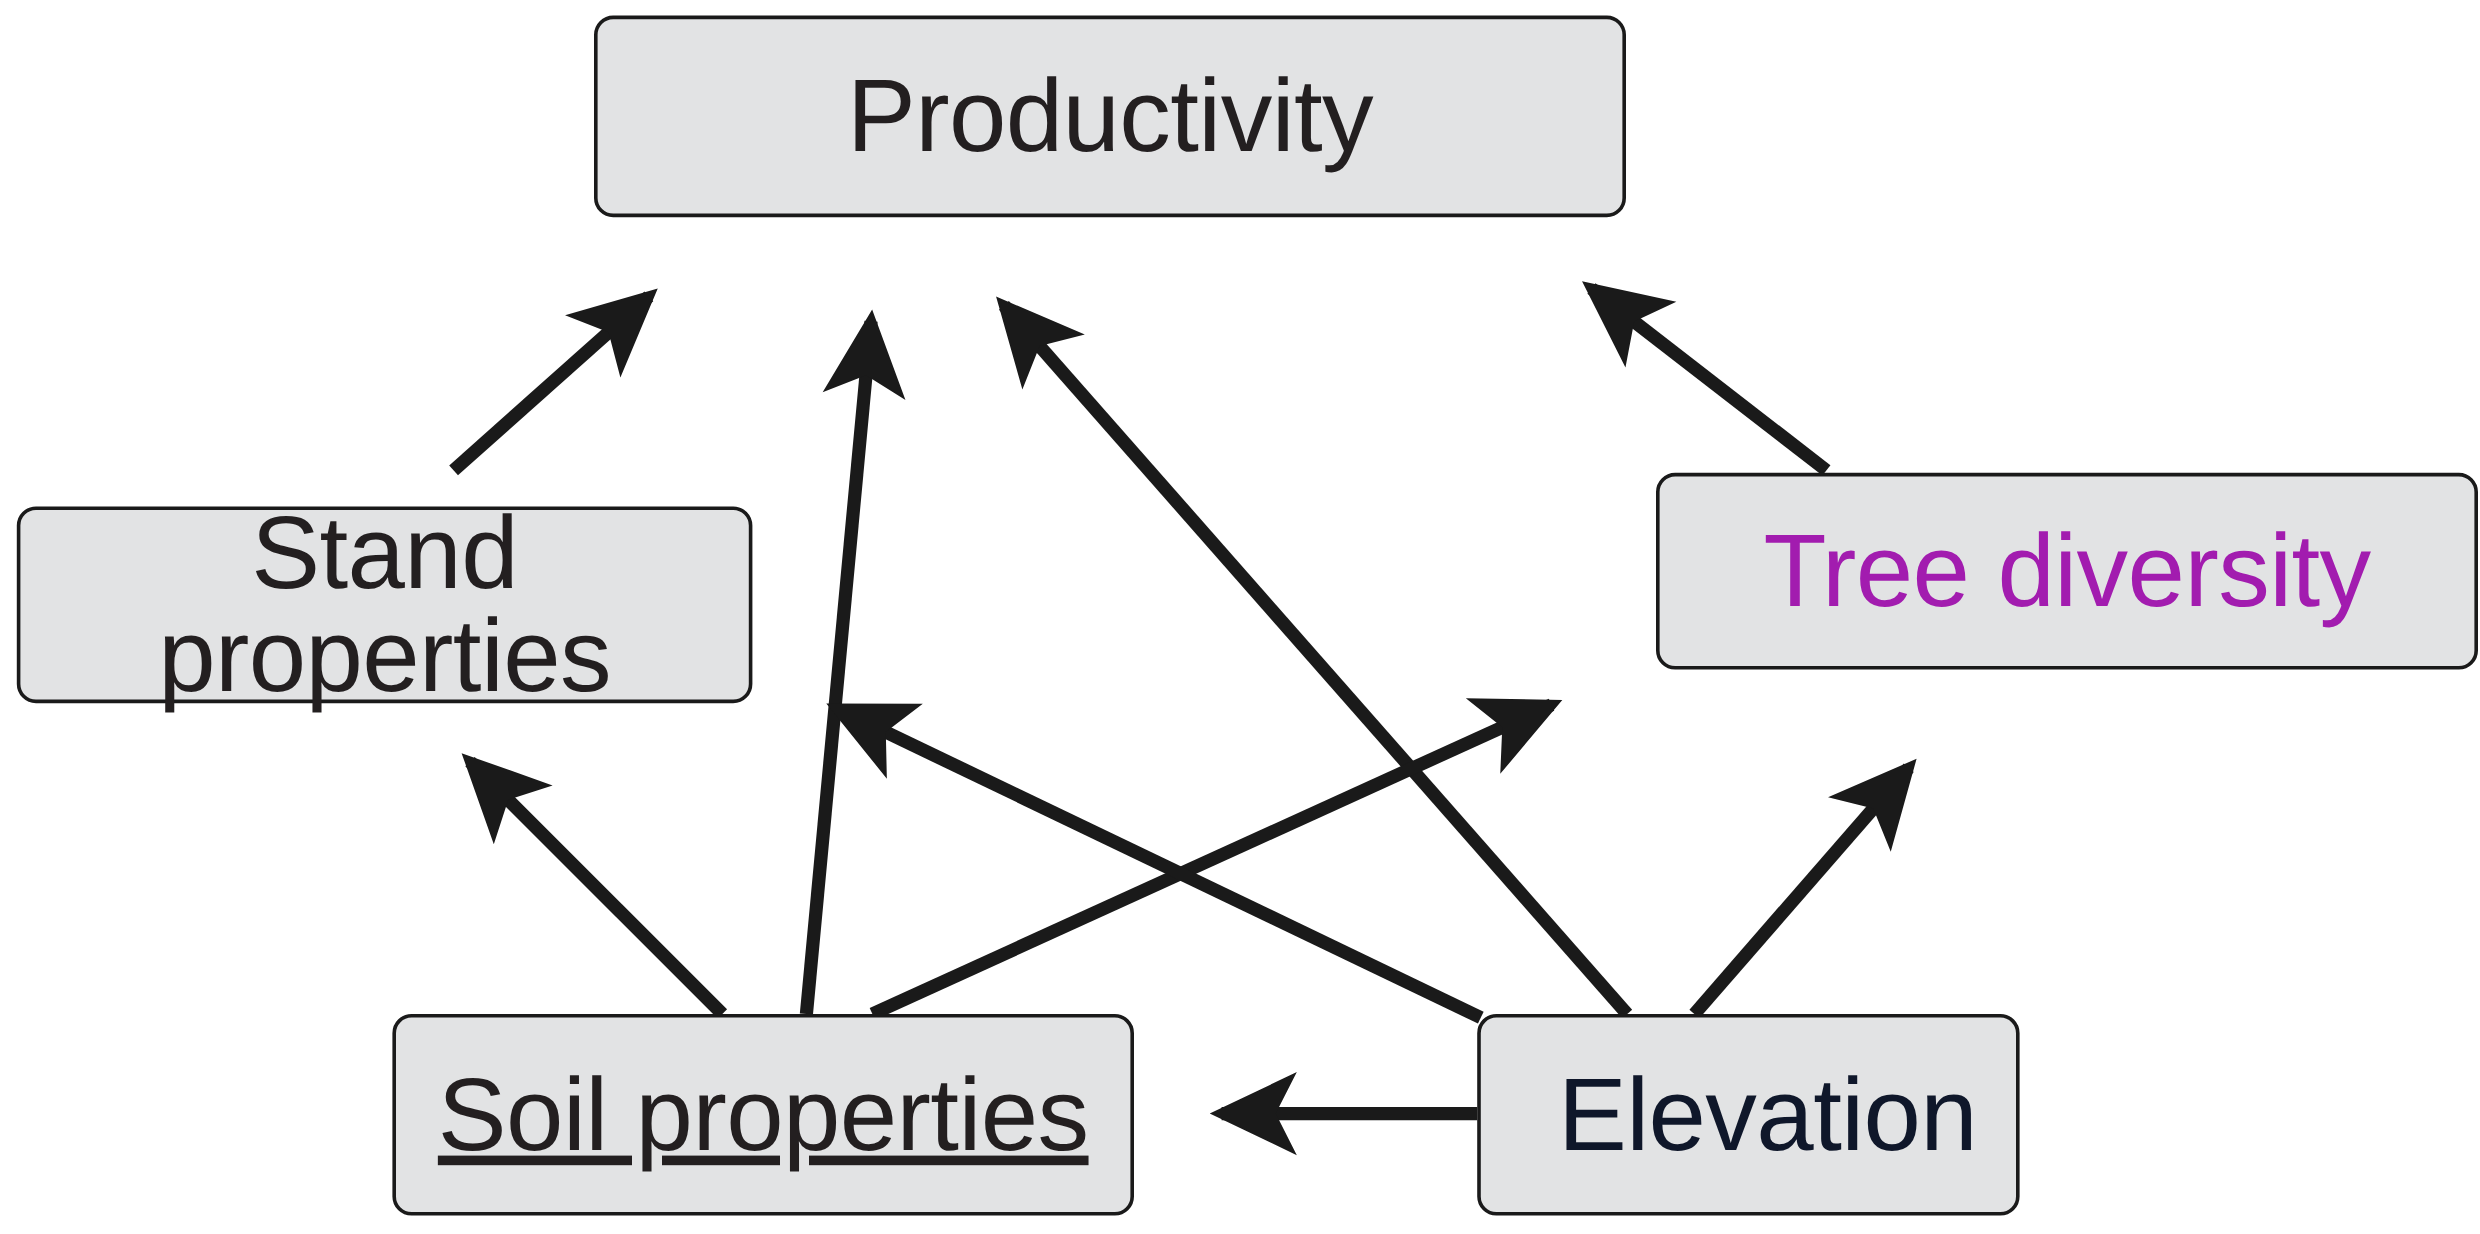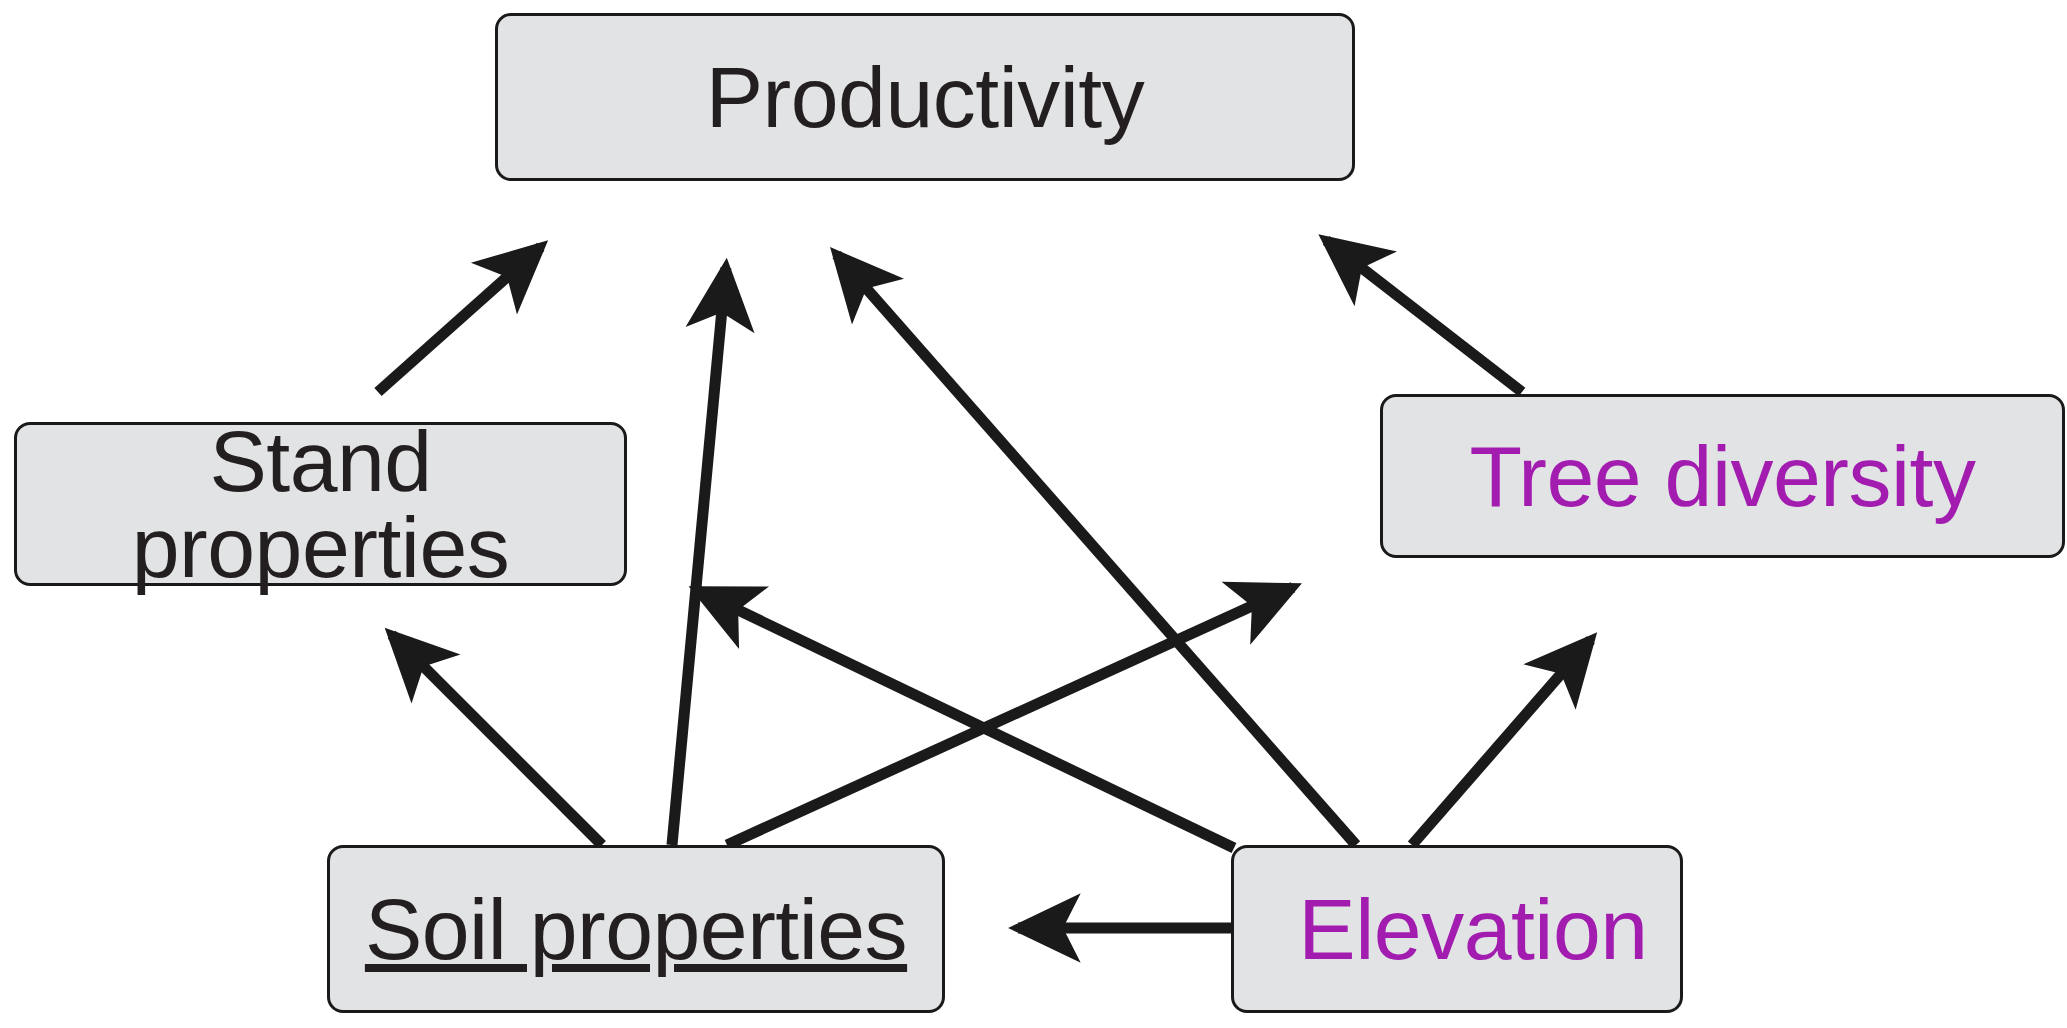--- a/index.html
+++ b/index.html
@@ -75,17 +75,17 @@
   </div>
 
   <div class="node" style="left: 1380px; top: 394px; width: 685px; height: 164px; font-size: 86px; background: rgb(226, 227, 228); border-color: rgb(26, 26, 26); color: #a21caf;">
     <span class="node-label">Tree diversity</span>
   </div>
 
   <div class="node" style="left: 327px; top: 845px; width: 618px; height: 168px; font-size: 86px; background: rgb(226, 227, 228); border-color: rgb(26, 26, 26); color: rgb(35, 31, 32); text-decoration: underline;">
     <span class="node-label">Soil properties</span>
   </div>
 
-  <div class="node" style="left: 1231px; top: 845px; width: 452px; height: 168px; font-size: 86px; background: rgb(226, 227, 228); border-color: rgb(26, 26, 26); color: #a21caf; padding-left: 32px;">
+  <div class="node" style="left: 1231px; top: 845px; width: 452px; height: 168px; font-size: 86px; background: rgb(226, 227, 228); border-color: rgb(26, 26, 26); color: #0f172a; padding-left: 32px;">
     <span class="node-label">Elevation</span>
   </div>
 
 </div>
 
 </body></html>

